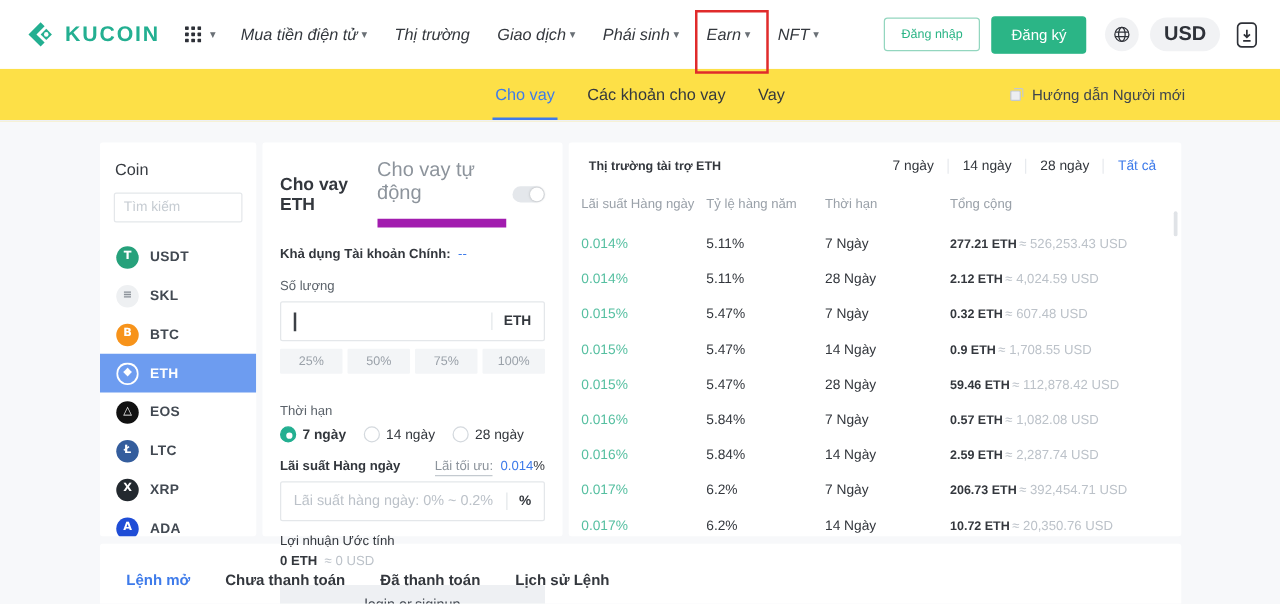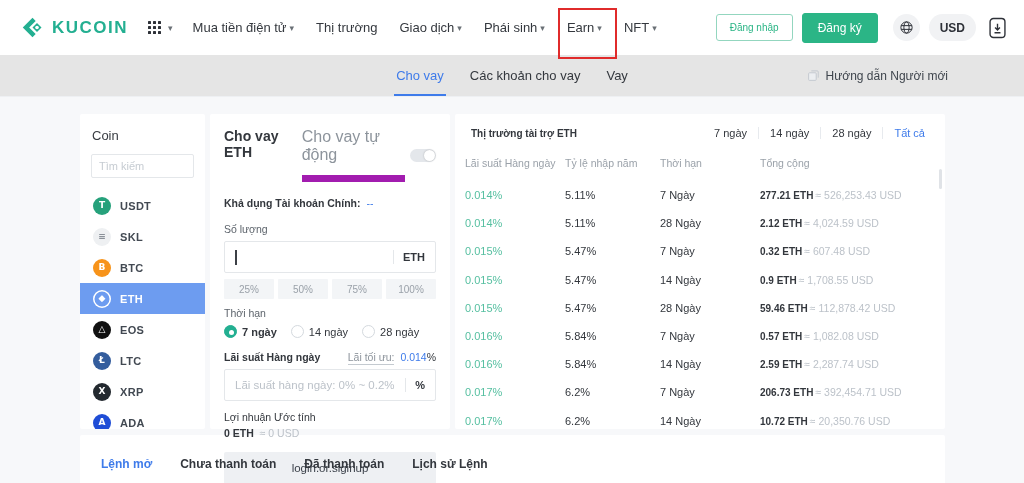--- a/index.html
+++ b/index.html
@@ -6,33 +6,33 @@
   body { font-family:"Liberation Sans","DejaVu Sans",sans-serif; background:#f7f8fa; }
   .page { position:relative; width:1024px; height:483px; background:#f7f8fa; overflow:hidden; }
 
   
   .header { height:55px; background:#fff; display:flex; align-items:center; padding:0 18px 0 20px; position:relative; z-index:2; }
   .logo { display:flex; align-items:center; gap:7px; }
   .logo-text { color:#23af91; font-weight:bold; font-size:17px; letter-spacing:1.5px; }
   .grid-btn { display:flex; align-items:center; gap:4px; margin-left:20px; cursor:pointer; }
   .caret { font-family:"DejaVu Sans",sans-serif; font-size:9px; color:#6a7076; margin-left:3px; }
   .nav { display:flex; align-items:center; margin-left:18px; gap:18px; }
-  .nav-item { display:flex; align-items:center; font-size:13px; color:#34383e; cursor:pointer; position:relative; padding:4px 2px; }
+  .nav-item { display:flex; align-items:center; font-size:13px; color:#34383e; cursor:pointer; position:relative; padding:4px 2px;font-style:italic; }
   .nav-item.highlighted::after { content:""; position:absolute; left:-7px; top:-8px; width:calc(100% + 16px); height:47px; border:2px solid #e02b2b; pointer-events:none; }
   .header-spacer { flex:1; }
   .header-actions { display:flex; align-items:center; gap:9px; }
   .btn-login { background:#fff; border:1px solid #93d6bf; color:#2bb586; font-size:10px; padding:7px 13px; border-radius:3px; cursor:pointer; font-family:inherit; }
   .btn-signup { background:#2bb586; border:1px solid #2bb586; color:#fff; font-size:12px; padding:7px 15px; border-radius:3px; cursor:pointer; font-family:inherit; }
   .pill { background:#f1f2f4; border-radius:14px; height:27px; display:flex; align-items:center; justify-content:center; cursor:pointer; }
   .pill.globe { width:27px; margin-left:6px; }
-  .pill.cur { padding:0 11px; font-size:12px; font-weight:bold; color:#2e3138; }
+  .pill.cur { padding:0 11px; font-size:16px; font-weight:bold; color:#2e3138; }
   .dl-icon { margin-left:4px; display:flex; align-items:center; cursor:pointer; }
 
   
-  .subnav { height:42px; background:#e5e5e5; border-bottom:1px solid #eef0f3; display:flex; justify-content:center; align-items:stretch; position:relative; z-index:1; }
+  .subnav { height:42px; background:#fde047; border-bottom:1px solid #eef0f3; display:flex; justify-content:center; align-items:stretch; position:relative; z-index:1; }
   .subnav-tabs { display:flex; gap:26px; }
   .subnav-tab { display:flex; align-items:center; font-size:13px; color:#34383e; cursor:pointer; position:relative; }
   .subnav-tab.active { color:#3e7bea; }
   .subnav-tab.active::after { content:""; position:absolute; left:-2px; right:-2px; bottom:0; height:2px; background:#3e7bea; }
   .guide { position:absolute; right:76px; top:0; height:100%; display:flex; align-items:center; gap:6px; font-size:12px; color:#3f454d; cursor:pointer; }
 
   
   .main { padding:17px 79px 0 80px; display:flex; gap:5px; }
   .card { background:#fff; border-radius:2px; }
 
@@ -45,37 +45,37 @@
   .coin-item { height:31px; display:flex; align-items:center; gap:9px; padding:0 13px; cursor:pointer; }
   .coin-icon { width:18px; height:18px; border-radius:50%; display:flex; align-items:center; justify-content:center; flex:none; }
   .coin-glyph { color:#fff; font-size:9px; font-weight:bold; font-family:"DejaVu Sans",sans-serif; line-height:1; }
   .coin-symbol { font-size:11px; font-weight:bold; color:#424952; letter-spacing:.3px; }
   .coin-item.selected { background:#6d9cf0; }
   .coin-item.selected .coin-symbol { color:#fff; }
   .coin-item.selected .coin-icon { box-shadow:inset 0 0 0 1.5px #fff; }
 
   
   .lend-card { width:240px; height:315px; padding:14px; flex:none; }
-  .lend-head { display:flex; justify-content:space-between; margin-bottom:15px; }
+  .lend-head { display:flex; align-items:center; justify-content:space-between; margin-bottom:15px; }
   .lend-title { font-size:14px; font-weight:bold; color:#33373d; }
   .auto-lend { display:flex; align-items:center; gap:5px; }
   .auto-lend-label { font-size:16px; color:#8d949c; border-bottom:7px solid #a21caf; padding-bottom:11px; cursor:pointer; }
   .toggle { width:26px; height:13px; background:#e4e7eb; border-radius:7px; position:relative; cursor:pointer; flex:none; }
   .toggle-knob { position:absolute; right:1px; top:1px; width:11px; height:11px; background:#fff; border-radius:50%; box-shadow:0 0 2px rgba(0,0,0,.25); }
   .avail-row { font-size:10.5px; margin-bottom:14px; }
   .avail-label { color:#33373d; font-weight:bold; }
   .avail-value { color:#3e7bea; margin-left:3px; }
   .fld-label { font-size:10.5px; color:#5c636b; margin-bottom:6px; }
   .inp { height:32px; border:1px solid #e4e7ea; border-radius:2px; display:flex; align-items:center; padding:0 10px; margin-bottom:6px; background:#fff; }
   .inp input { border:none; outline:none; flex:1; min-width:0; font-size:11.5px; font-family:inherit; color:#33373d; }
   .inp input::placeholder { color:#bcc2c9; }
   .text-caret { width:1.5px; height:15px; background:#3c4046; margin-right:2px; flex:none; }
   .inp-div { width:1px; height:14px; background:#e4e7ea; margin:0 9px; flex:none; }
   .inp-suffix { font-size:11px; font-weight:bold; color:#33373d; flex:none; }
-  .percent-row { display:flex; gap:4px; margin-bottom:8px; }
+  .percent-row { display:flex; gap:4px; margin-bottom:24px; }
   .pct-btn { flex:1; height:20px; background:#f3f5f7; border:none; color:#9aa1a9; font-size:10px; cursor:pointer; font-family:inherit; border-radius:1px; }
   .radio-row { display:flex; gap:14px; margin-bottom:13px; }
   .radio-opt { display:flex; align-items:center; gap:5px; cursor:pointer; }
   .radio-circle { width:13px; height:13px; border-radius:50%; border:1px solid #d4d9de; background:#fff; position:relative; flex:none; }
   .radio-label { font-size:11px; color:#33373d; }
   .radio-opt.selected .radio-circle { background:#23af91; border-color:#23af91; }
   .radio-opt.selected .radio-circle::after { content:""; position:absolute; left:4px; top:4px; width:5px; height:5px; background:#fff; border-radius:50%; }
   .radio-opt.selected .radio-label { font-weight:bold; }
   .rate-head { display:flex; justify-content:space-between; align-items:center; margin-bottom:6px; }
   .rate-label { font-size:10.5px; font-weight:bold; color:#33373d; }
@@ -378,21 +378,21 @@
 
             <span class="market-filter"><span>28 ngày</span></span>
 
             <span class="market-filter active"><span>Tất cả</span></span>
           </div>
       </div>
       <div class="table-head">
 
           <span class="th">Lãi suất Hàng ngày</span>
 
-          <span class="th">Tỷ lệ nhập năm</span>
+          <span class="th">Tỷ lệ hàng năm</span>
 
           <span class="th">Thời hạn</span>
 
           <span class="th">Tổng cộng</span>
         </div>
       <div class="table-body">
 
           <div class="tr">
             <span class="td daily">0.014%</span>
             <span class="td annual">5.11%</span>

